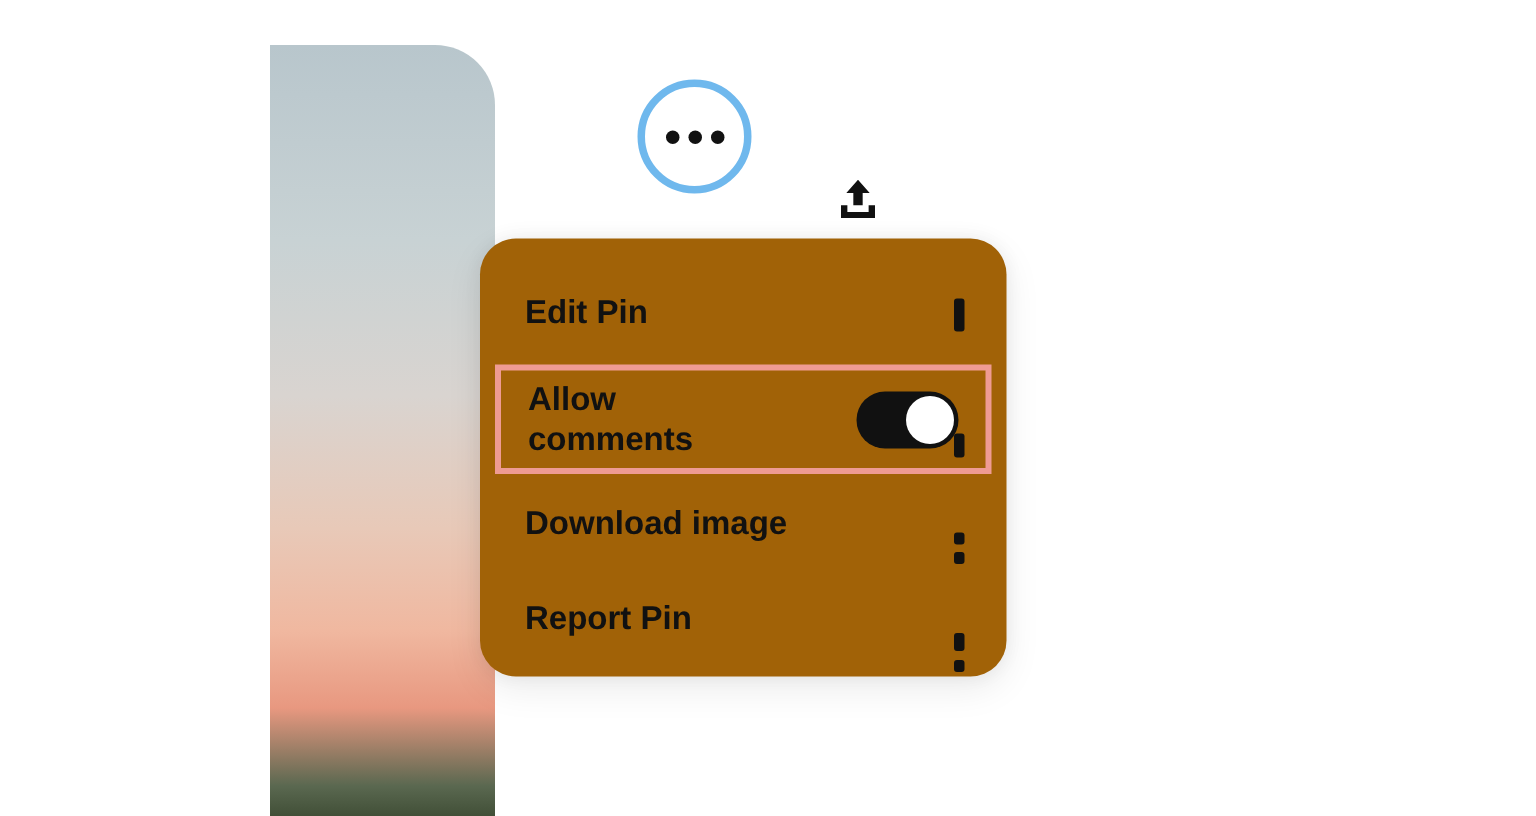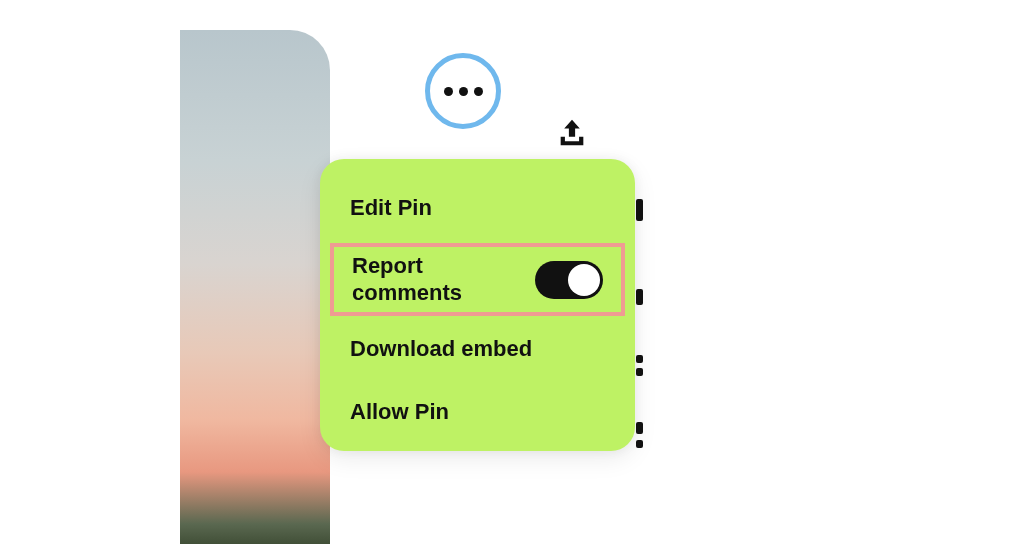--- a/index.html
+++ b/index.html
@@ -56,22 +56,22 @@
       top: 117px;
       width: 34px;
       height: 34px;
       cursor: pointer;
     }
     .upload-icon svg { width: 100%; height: 100%; }
     .popover {
       position: absolute;
       left: 320px;
       top: 159px;
-      width: 315px;
-      background: #bef264;
+      width: 351px;
+      background: #a16207;
       border-radius: 24px;
       box-shadow: 0 0 12px rgba(0,0,0,0.06), 0 8px 24px rgba(0,0,0,0.08);
       padding: 22px 0 8px 0;
       display: flex;
       flex-direction: column;
     }
     .menu-item {
       padding: 18px 30px;
       font-size: 22px;
       font-weight: 700;
@@ -135,32 +135,32 @@
     <path d="M4 14 L4 20 L20 20 L20 14 L17 14 L17 17.2 L7 17.2 L7 14 Z" fill="#111"></path>
   </svg>
 </div>
 
 <div class="popover">
   <div class="menu-item first">
     <span>Edit Pin</span>
   </div>
 
   <div class="toggle-row-wrap">
-    <div class="toggle-label">Report comments</div>
+    <div class="toggle-label">Allow comments</div>
     <div class="toggle-switch">
       <div class="toggle-knob"></div>
     </div>
   </div>
 
   <div class="menu-item">
-    <span>Download embed</span>
+    <span>Download image</span>
   </div>
 
   <div class="menu-item">
-    <span>Allow Pin</span>
+    <span>Report Pin</span>
   </div>
 
 </div>
 
 <div class="tick" style="left:636px; top:199px; width:7px; height:22px; border-radius:2px;"></div>
 <div class="tick" style="left:636px; top:289px; width:7px; height:16px; border-radius:2px;"></div>
 <div class="tick" style="left:636px; top:355px; width:7px; height:8px; border-radius:2px;"></div>
 <div class="tick" style="left:636px; top:368px; width:7px; height:8px; border-radius:2px;"></div>
 <div class="tick" style="left:636px; top:422px; width:7px; height:12px; border-radius:2px;"></div>
 <div class="tick" style="left:636px; top:440px; width:7px; height:8px; border-radius:2px;"></div>

